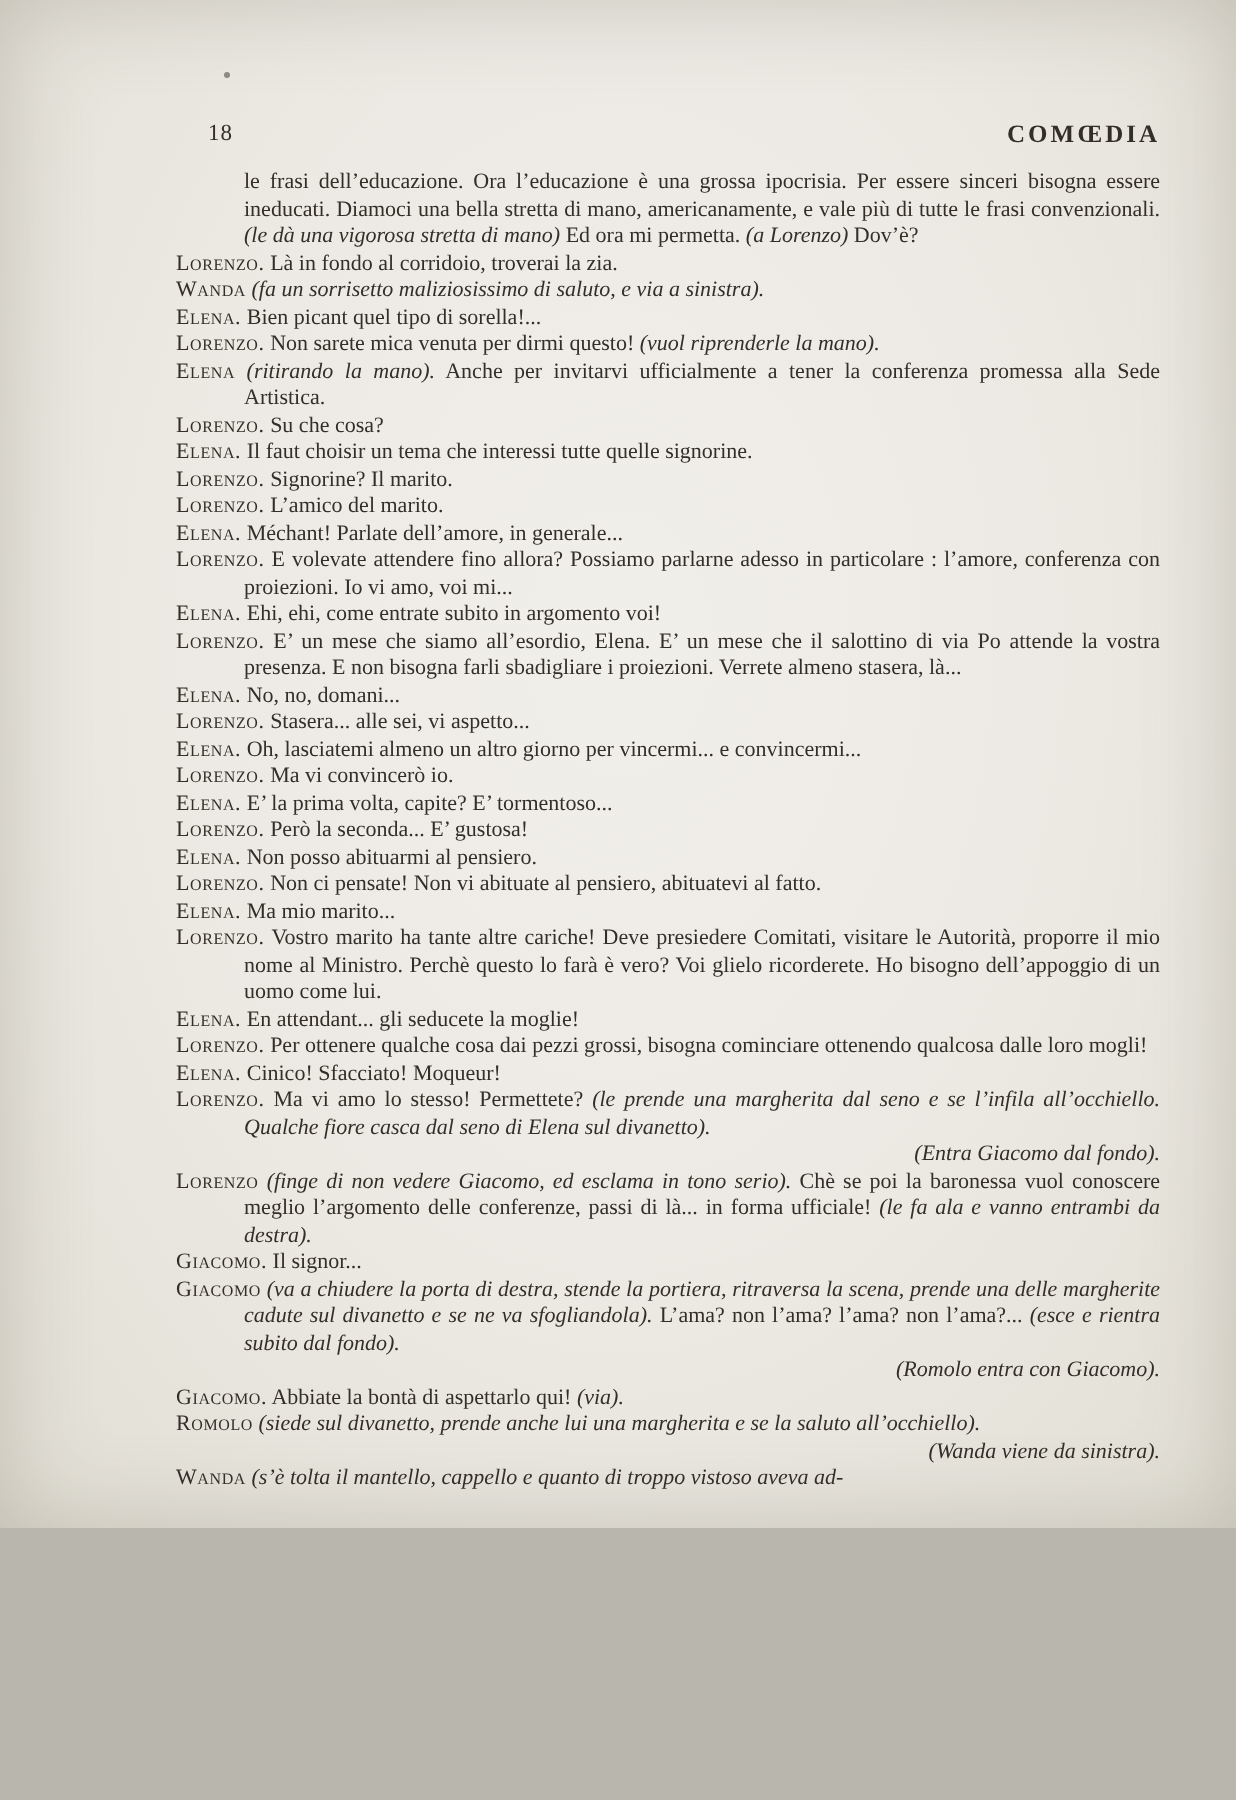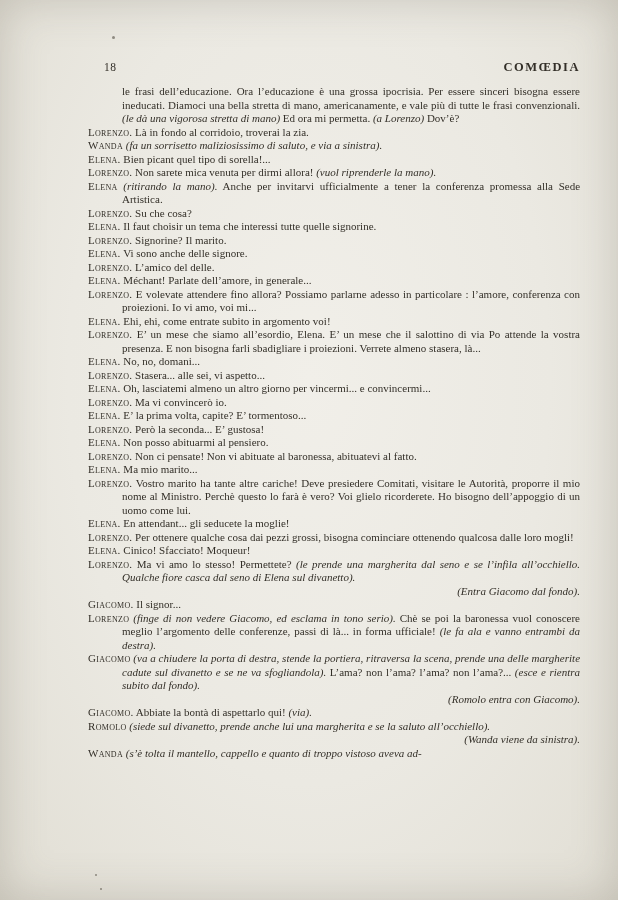--- a/index.html
+++ b/index.html
@@ -2,21 +2,21 @@
 <html><head>
 <meta charset="utf-8">
 <style>
   * { margin:0; padding:0; box-sizing:border-box; }
   html, body { width:618px; height:900px; }
   body {
     font-family:"Liberation Serif","DejaVu Serif",serif;
     background:#b9b6ae;
   }
   .scan {
-    position:relative; width:618px; height:900px; overflow:hidden;
+    position:relative; width:618px; height:764px; overflow:hidden;
     background:radial-gradient(ellipse at 50% 42%, #f1efe9 0%, #ebe9e2 55%, #e1ded4 100%);
     box-shadow:inset 0 0 45px rgba(110,104,88,0.28);
     color:#332f28;
   }
   .page-header { position:absolute; top:60px; left:88px; width:492px; height:18px; }
   .page-number { position:absolute; left:16px; top:1px; font-size:11.5px; letter-spacing:0.5px; }
   .journal-title {
     display:block; text-align:right; font-weight:bold;
     font-size:12.5px; letter-spacing:1.5px;
   }
@@ -49,48 +49,47 @@
   <header class="page-header">
     <span class="page-number">18</span>
     <span class="journal-title">COMŒDIA</span>
   </header>
 
   <main class="text-block">
       <p class="cont"><span>le frasi dell’educazione. Ora l’educazione è una grossa ipocrisia. Per essere sinceri bisogna essere ineducati. Diamoci una bella stretta di mano, americanamente, e vale più di tutte le frasi convenzionali. </span><i>(le dà una vigorosa stretta di mano)</i><span> Ed ora mi permetta. </span><i>(a Lorenzo)</i><span> Dov’è?</span></p>
       <p class="speech"><span class="speaker">Lorenzo.</span> <span>Là in fondo al corridoio, troverai la zia.</span></p>
       <p class="speech"><span class="speaker">Wanda</span> <i>(fa un sorrisetto maliziosissimo di saluto, e via a sinistra).</i></p>
       <p class="speech"><span class="speaker">Elena.</span> <span>Bien picant quel tipo di sorella!...</span></p>
-      <p class="speech"><span class="speaker">Lorenzo.</span> <span>Non sarete mica venuta per dirmi allora! </span><i>(vuol riprenderle la mano).</i></p>
+      <p class="speech"><span class="speaker">Lorenzo.</span> <span>Non sarete mica venuta per dirmi questo! </span><i>(vuol riprenderle la mano).</i></p>
       <p class="speech"><span class="speaker">Elena</span> <i>(ritirando la mano).</i><span> Anche per invitarvi ufficialmente a tener la conferenza promessa alla Sede Artistica.</span></p>
       <p class="speech"><span class="speaker">Lorenzo.</span> <span>Su che cosa?</span></p>
       <p class="speech"><span class="speaker">Elena.</span> <span>Il faut choisir un tema che interessi tutte quelle signorine.</span></p>
       <p class="speech"><span class="speaker">Lorenzo.</span> <span>Signorine? Il marito.</span></p>
-      <p class="speech"><span class="speaker">Elena.</span> <span>Vi sono anche delle signore.</span></p>
-      <p class="speech"><span class="speaker">Lorenzo.</span> <span>L’amico del delle.</span></p>
+      <p class="speech"><span class="speaker">Lorenzo.</span> <span>L’amico del marito.</span></p>
       <p class="speech"><span class="speaker">Elena.</span> <span>Méchant! Parlate dell’amore, in generale...</span></p>
       <p class="speech"><span class="speaker">Lorenzo.</span> <span>E volevate attendere fino allora? Possiamo parlarne adesso in particolare : l’amore, conferenza con proiezioni. Io vi amo, voi mi...</span></p>
       <p class="speech"><span class="speaker">Elena.</span> <span>Ehi, ehi, come entrate subito in argomento voi!</span></p>
       <p class="speech"><span class="speaker">Lorenzo.</span> <span>E’ un mese che siamo all’esordio, Elena. E’ un mese che il salottino di via Po attende la vostra presenza. E non bisogna farli sbadigliare i proiezioni. Verrete almeno stasera, là...</span></p>
       <p class="speech"><span class="speaker">Elena.</span> <span>No, no, domani...</span></p>
       <p class="speech"><span class="speaker">Lorenzo.</span> <span>Stasera... alle sei, vi aspetto...</span></p>
       <p class="speech"><span class="speaker">Elena.</span> <span>Oh, lasciatemi almeno un altro giorno per vincermi... e convincermi...</span></p>
       <p class="speech"><span class="speaker">Lorenzo.</span> <span>Ma vi convincerò io.</span></p>
       <p class="speech"><span class="speaker">Elena.</span> <span>E’ la prima volta, capite? E’ tormentoso...</span></p>
       <p class="speech"><span class="speaker">Lorenzo.</span> <span>Però la seconda... E’ gustosa!</span></p>
       <p class="speech"><span class="speaker">Elena.</span> <span>Non posso abituarmi al pensiero.</span></p>
-      <p class="speech"><span class="speaker">Lorenzo.</span> <span>Non ci pensate! Non vi abituate al baronessa, abituatevi al fatto.</span></p>
+      <p class="speech"><span class="speaker">Lorenzo.</span> <span>Non ci pensate! Non vi abituate al pensiero, abituatevi al fatto.</span></p>
       <p class="speech"><span class="speaker">Elena.</span> <span>Ma mio marito...</span></p>
       <p class="speech"><span class="speaker">Lorenzo.</span> <span>Vostro marito ha tante altre cariche! Deve presiedere Comitati, visitare le Autorità, proporre il mio nome al Ministro. Perchè questo lo farà è vero? Voi glielo ricorderete. Ho bisogno dell’appoggio di un uomo come lui.</span></p>
       <p class="speech"><span class="speaker">Elena.</span> <span>En attendant... gli seducete la moglie!</span></p>
       <p class="speech"><span class="speaker">Lorenzo.</span> <span>Per ottenere qualche cosa dai pezzi grossi, bisogna cominciare ottenendo qualcosa dalle loro mogli!</span></p>
       <p class="speech"><span class="speaker">Elena.</span> <span>Cinico! Sfacciato! Moqueur!</span></p>
       <p class="speech"><span class="speaker">Lorenzo.</span> <span>Ma vi amo lo stesso! Permettete? </span><i>(le prende una margherita dal seno e se l’infila all’occhiello. Qualche fiore casca dal seno di Elena sul divanetto).</i></p>
       <p class="stage"><i>(Entra Giacomo dal fondo).</i></p>
+      <p class="speech"><span class="speaker">Lorenzo</span> <i>(finge di non vedere Giacomo, ed esclama in tono serio).</i><span> Chè se poi la baronessa vuol conoscere meglio l’argomento delle conferenze, passi di là... in forma ufficiale! </span><i>(le fa ala e vanno entrambi da destra).</i></p>
       <p class="speech"><span class="speaker">Giacomo.</span> <span>Il signor...</span></p>
-      <p class="speech"><span class="speaker">Lorenzo</span> <i>(finge di non vedere Giacomo, ed esclama in tono serio).</i><span> Chè se poi la baronessa vuol conoscere meglio l’argomento delle conferenze, passi di là... in forma ufficiale! </span><i>(le fa ala e vanno entrambi da destra).</i></p>
       <p class="speech"><span class="speaker">Giacomo</span> <i>(va a chiudere la porta di destra, stende la portiera, ritraversa la scena, prende una delle margherite cadute sul divanetto e se ne va sfogliandola).</i><span> L’ama? non l’ama? l’ama? non l’ama?... </span><i>(esce e rientra subito dal fondo).</i></p>
       <p class="stage"><i>(Romolo entra con Giacomo).</i></p>
       <p class="speech"><span class="speaker">Giacomo.</span> <span>Abbiate la bontà di aspettarlo qui! </span><i>(via).</i></p>
       <p class="speech"><span class="speaker">Romolo</span> <i>(siede sul divanetto, prende anche lui una margherita e se la saluto all’occhiello).</i></p>
       <p class="stage"><i>(Wanda viene da sinistra).</i></p>
       <p class="speech"><span class="speaker">Wanda</span> <i>(s’è tolta il mantello, cappello e quanto di troppo vistoso aveva ad-</i></p>
     </main>
 </div>
 
 </body></html>

